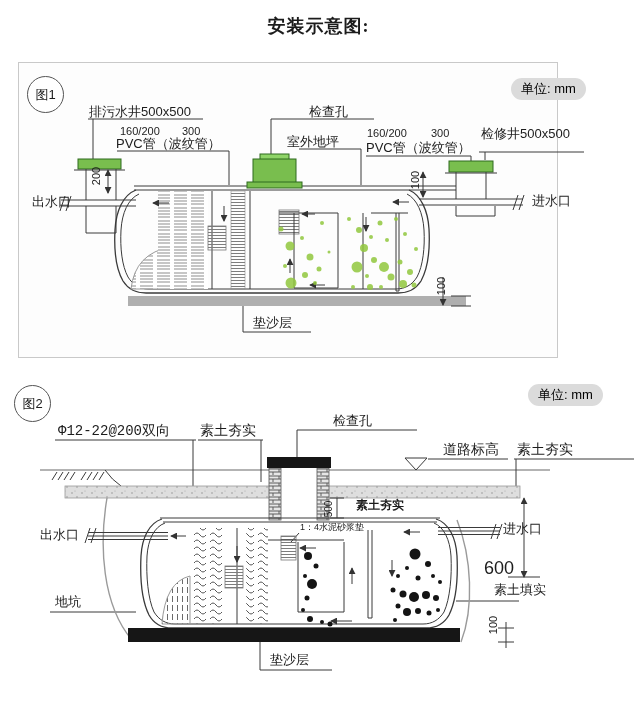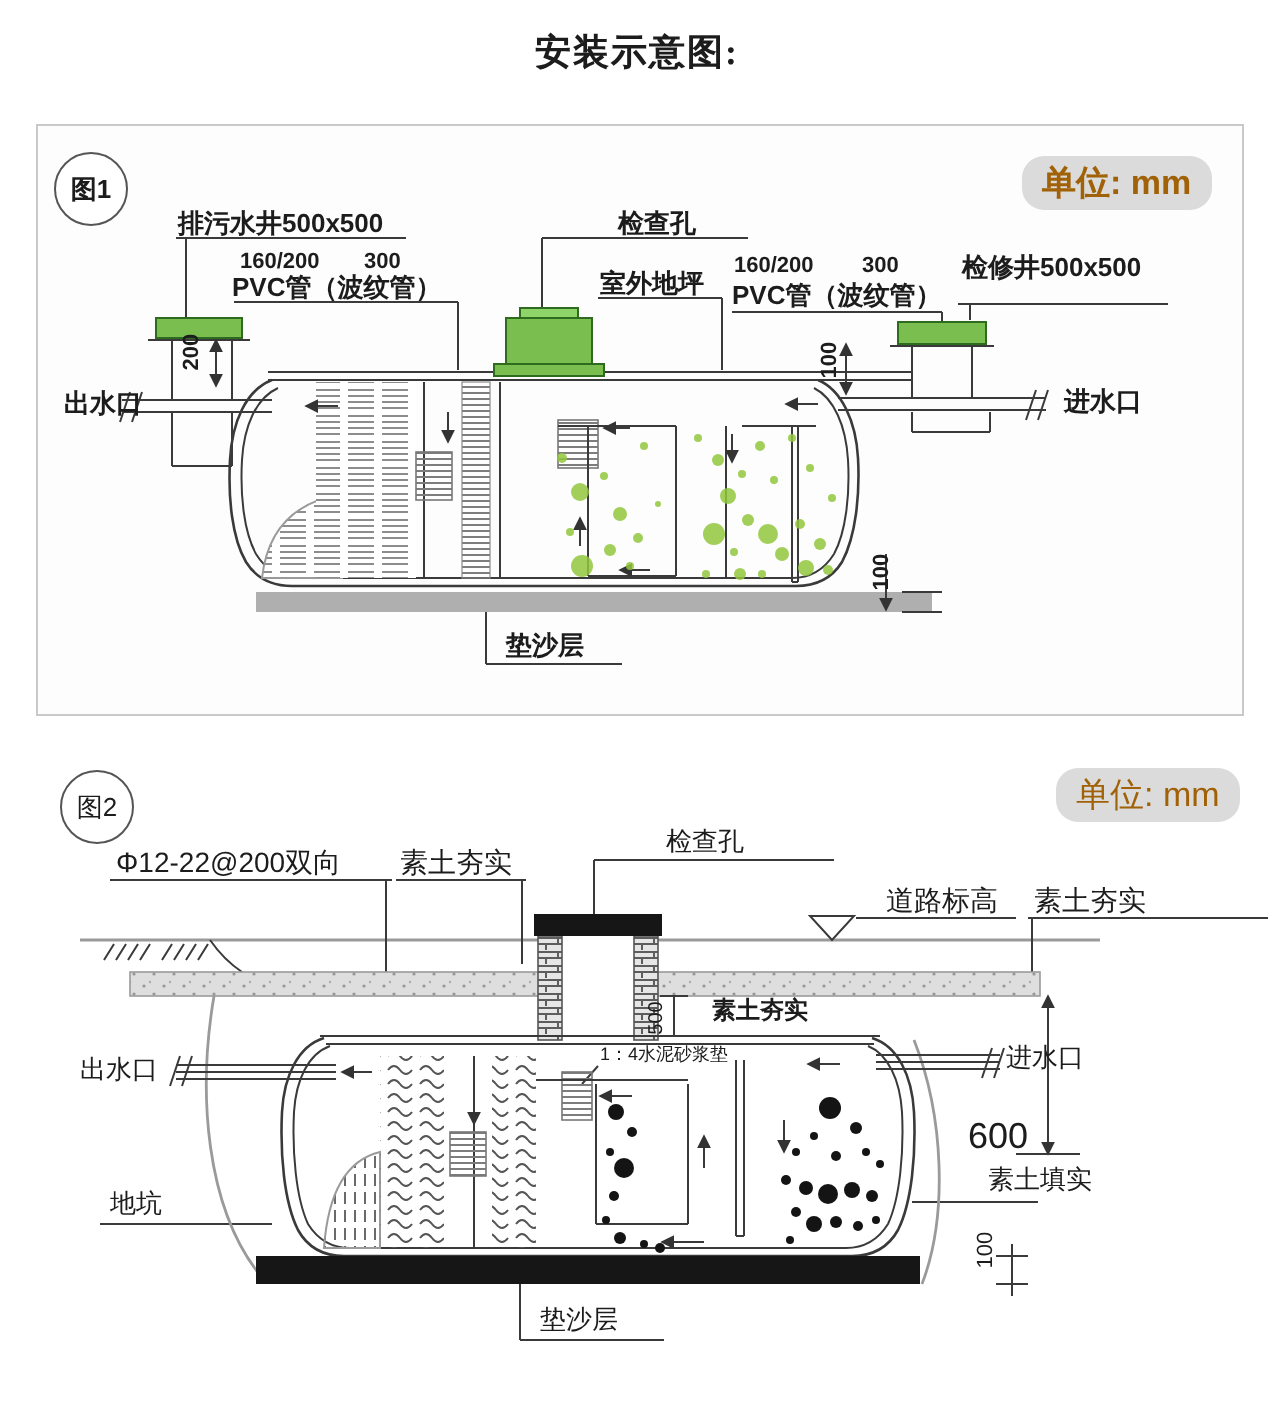--- a/index.html
+++ b/index.html
@@ -1,28 +1,28 @@
 <!DOCTYPE html>
 <html style="--accent_green: #79BE4E; --green_dark: #2F6B1F; --dot_green: #92C83E; --slab_gray: #AFAFAF; --slab_black: #161616; --pill_bg: #DBDBDB; --panel_bg: #FDFDFD; --panel_border: #C9C9C9;"><head>
 <meta charset="utf-8">
 <style>
   html,body{margin:0;padding:0;background:#fff;}
   body{width:637px;height:706px;position:relative;overflow:hidden;
        font-family:"Liberation Sans","DejaVu Sans",sans-serif;color:#1c1c1c;}
   .page-title{position:absolute;top:14px;left:0;width:100%;text-align:center;
        font-family:"Liberation Serif","DejaVu Serif",serif;font-weight:700;font-size:18px;letter-spacing:1px;}
-  .panel1{position:absolute;left:18px;top:62px;width:604px;height:296px;
-       border:1px solid var(--panel_border,#c9c9c9);background:var(--panel_bg,#fdfdfd);box-sizing:border-box;font-weight:bold;}
+  .panel1{position:absolute;left:18px;top:62px;width:540px;height:296px;
+       border:1px solid var(--panel_border,#c9c9c9);background:var(--panel_bg,#fdfdfd);box-sizing:border-box;}
   .panel2{position:absolute;left:0;top:370px;width:637px;height:336px;background:#fff;}
   .fig-tag{position:absolute;width:35px;height:35px;border:1px solid #555;border-radius:50%;
        display:flex;align-items:center;justify-content:center;font-size:13px;background:#fff;z-index:5;}
   .unit-pill{position:absolute;background:var(--pill_bg,#dbdbdb);border-radius:11px;padding:2px 10px;
-       font-size:17px;color:#a16207;z-index:5;white-space:nowrap;}
+       font-size:13px;color:#000000;z-index:5;white-space:nowrap;}
   .lbl{position:absolute;font-size:13px;line-height:1.15;white-space:nowrap;z-index:4;}
-  .lbl-lg{font-size:14px;}
+  .lbl-lg{font-size:14px;font-family:Liberation Mono, monospace;}
   .lbl-bold{font-size:12px;font-weight:700;}
   .lbl-sm{font-size:9px;}
   .dim{position:absolute;font-size:11px;white-space:nowrap;z-index:4;}
   .rot{width:26px;height:12px;line-height:12px;text-align:center;transform:rotate(-90deg);}
   svg{position:absolute;left:0;top:0;}
   .ln{stroke:#3a3a3a;stroke-width:1;fill:none;}
   .lnb{stroke:#3a3a3a;stroke-width:1.3;fill:none;}
   .lnt{stroke:#9a9a9a;stroke-width:1.4;fill:none;}
   .grn{fill:var(--accent_green,#79BE4E);stroke:var(--green_dark,#2F6B1F);stroke-width:1;}
   .grn2{fill:#8fd468;stroke:var(--green_dark,#2F6B1F);stroke-width:1;}
@@ -161,21 +161,21 @@
   </svg>
 
   <div class="fig-tag" style="left:8px;top:13px;">图1</div>
   <div class="unit-pill" style="left:492px;top:15px;">单位: mm</div>
 
   <div class="lbl" style="left:70px;top:42px;text-align:center;">排污水井500x500</div>
   <div class="dim" style="left:101px;top:62px;">160/200</div>
   <div class="dim" style="left:163px;top:62px;">300</div>
   <div class="lbl" style="left:97px;top:74px;">PVC管（波纹管）</div>
   <div class="lbl" style="left:290px;top:42px;">检查孔</div>
-  <div class="lbl" style="left:281px;top:72px;">室外地坪</div>
+  <div class="lbl" style="left:268px;top:72px;">室外地坪</div>
   <div class="dim" style="left:348px;top:64px;">160/200</div>
   <div class="dim" style="left:412px;top:64px;">300</div>
   <div class="lbl" style="left:347px;top:78px;">PVC管（波纹管）</div>
   <div class="lbl" style="left:462px;top:64px;">检修井500x500</div>
   <div class="lbl" style="left:13px;top:132px;">出水口</div>
   <div class="lbl" style="left:513px;top:131px;">进水口</div>
   <div class="lbl" style="left:234px;top:253px;">垫沙层</div>
   <div class="dim rot" style="left:64px;top:107px;">200</div>
   <div class="dim rot" style="left:383px;top:111px;">100</div>
   <div class="dim rot" style="left:409px;top:217px;">100</div>
@@ -313,21 +313,21 @@
         <circle cx="407" cy="242" r="4"></circle>
       <circle cx="418" cy="241" r="3"></circle>
         <circle cx="429" cy="243" r="2.5"></circle>
         <circle cx="438" cy="240" r="2"></circle>
       <circle cx="395" cy="250" r="2"></circle>
         <circle cx="440" cy="212" r="2"></circle>
         <circle cx="433" cy="206" r="2"></circle>
     </g>
   </svg>
 
-  <div class="fig-tag" style="left:30px;top:15px;">图2</div>
+  <div class="fig-tag" style="left:14px;top:15px;">图2</div>
   <div class="unit-pill" style="left:528px;top:14px;">单位: mm</div>
 
   <div class="lbl lbl-lg" style="left:58px;top:53px;">Φ12-22@200双向</div>
   <div class="lbl lbl-lg" style="left:200px;top:53px;">素土夯实</div>
   <div class="lbl" style="left:333px;top:44px;">检查孔</div>
   <div class="lbl lbl-lg" style="left:443px;top:72px;text-align:right;">道路标高</div>
   <div class="lbl lbl-lg" style="left:517px;top:72px;">素土夯实</div>
   <div class="lbl lbl-bold" style="left:356px;top:129px;">素土夯实</div>
   <div class="lbl lbl-sm" style="left:300px;top:152px;">1：4水泥砂浆垫</div>
   <div class="lbl" style="left:40px;top:158px;">出水口</div>

